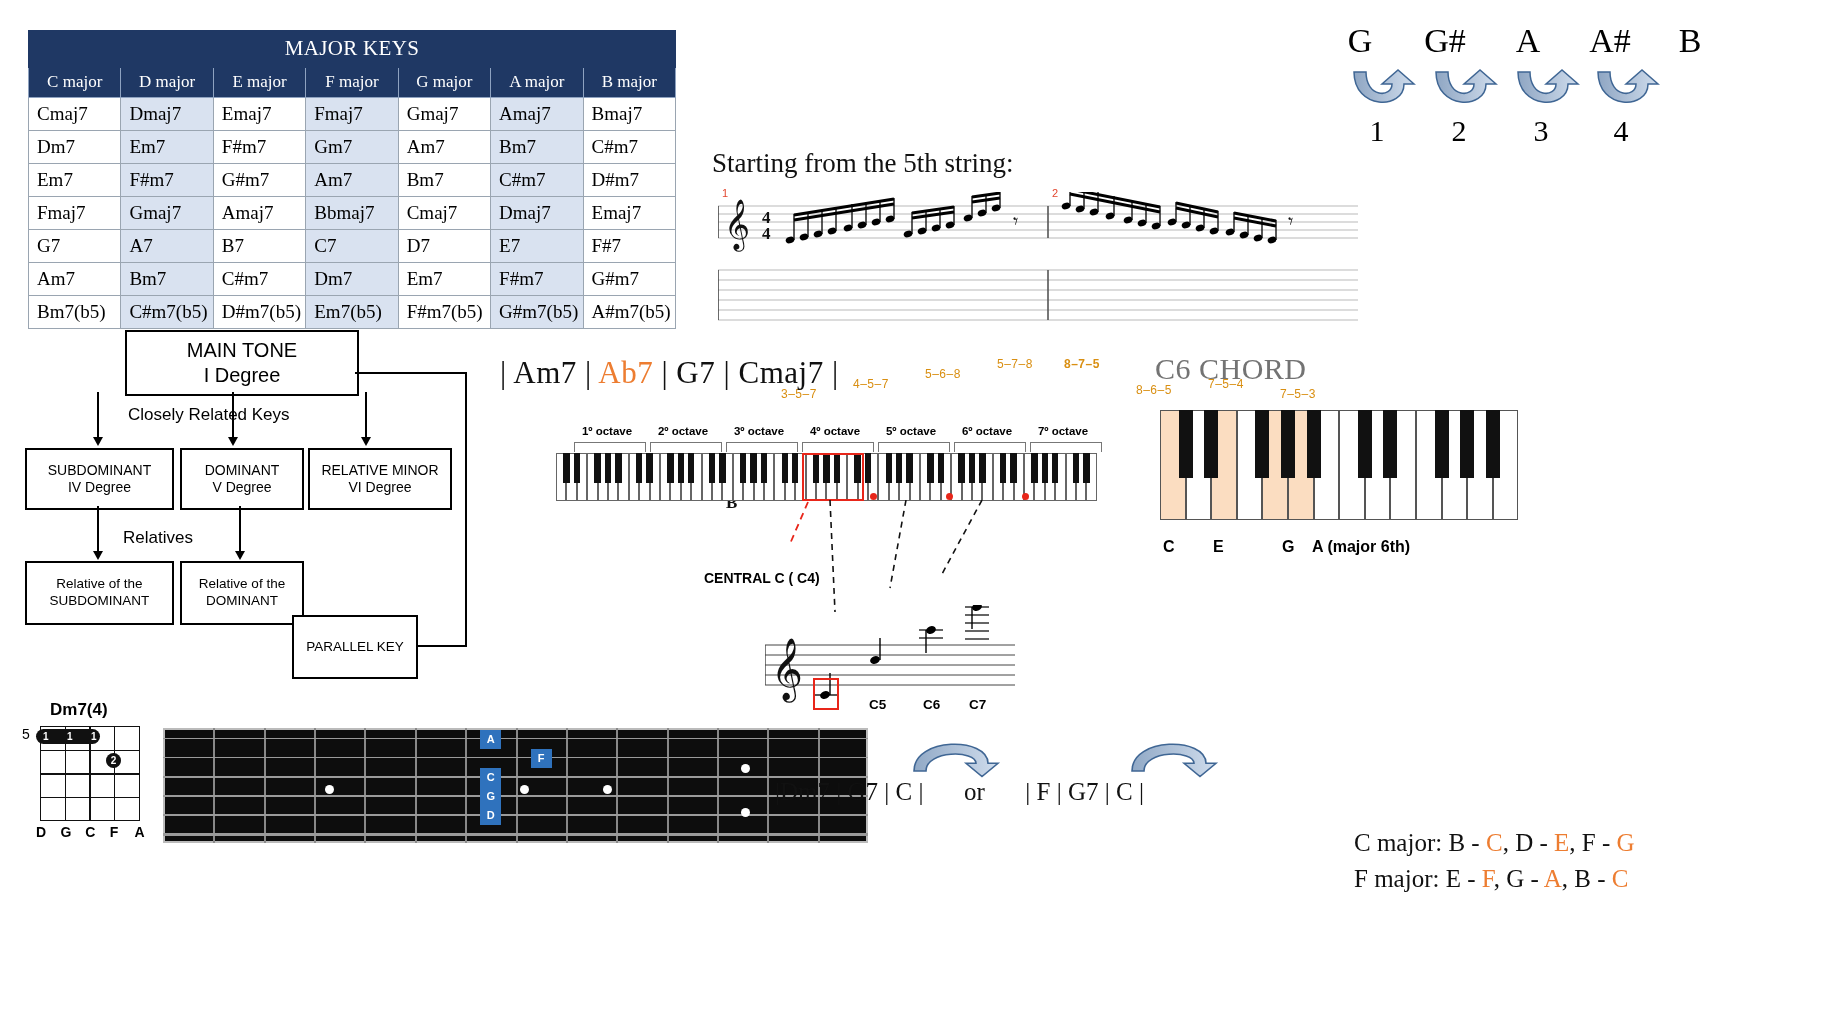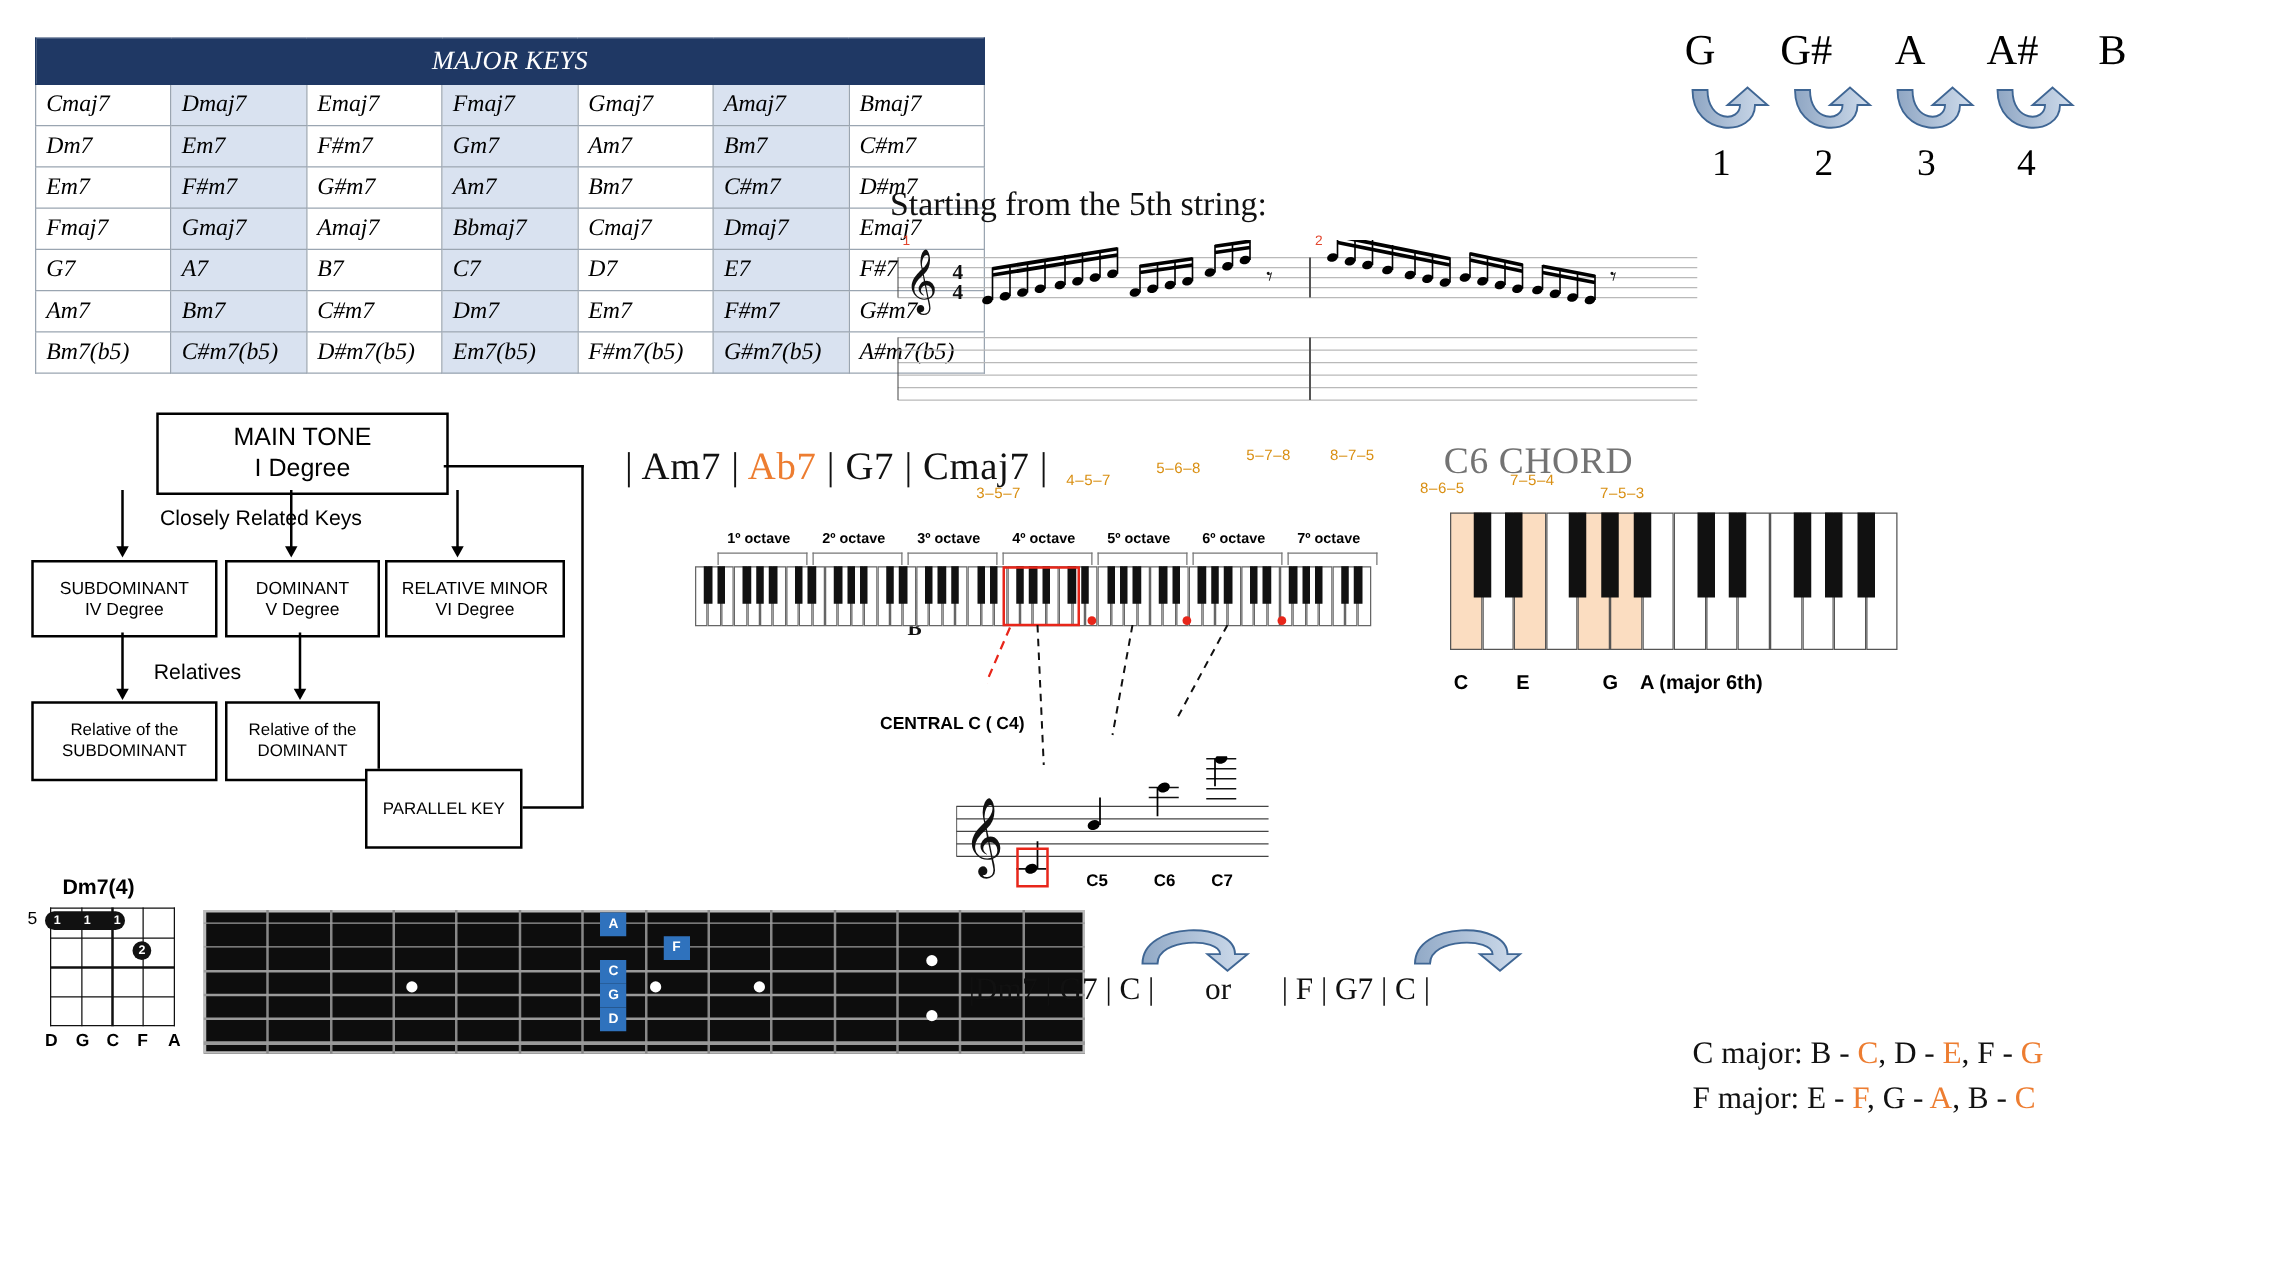--- a/index.html
+++ b/index.html
@@ -5,22 +5,22 @@
   html,body{margin:0;padding:0;}
   body{
     width:1822px;height:1017px;position:relative;overflow:hidden;
     background:#ffffff;
     font-family:"Liberation Serif", serif;
   }
   .abs{position:absolute;}
 
   
   #major-keys-table{left:28px;top:30px;width:760px;}
-  table.mk{border-collapse:collapse;width:760px;table-layout:fixed;
-           font-family:"Liberation Serif", serif;font-style:italic;}
+  table.mk{border-collapse:collapse;width:648px;table-layout:fixed;
+           font-family:"Liberation Serif", serif;}
   table.mk th.mk-title{
     background:#1f3864;color:#ffffff;font-weight:normal;
     font-size:21px;text-align:center;padding:5px 0 6px 0;
     letter-spacing:.3px;border:1px solid #1f3864;
   }
   table.mk th.mk-col{
     background:#1f3864;color:#ffffff;font-weight:normal;
     font-size:17px;text-align:center;padding:4px 0 5px 0;
     border:1px solid #8ea2c0;
   }
@@ -130,20 +130,29 @@
   .bot-arrow{position:absolute;}
 </style>
 </head>
 <body>
 
 <div class="abs" id="major-keys-table">
   <table class="mk">
     <thead>
       <tr>
           <th class="mk-title" colspan="7">MAJOR KEYS</th>
+        </tr>
+      <tr id="mk-head-row">
+          <th class="mk-col">C major</th>
+          <th class="mk-col">D major</th>
+          <th class="mk-col">E major</th>
+          <th class="mk-col">F major</th>
+          <th class="mk-col">G major</th>
+          <th class="mk-col">A major</th>
+          <th class="mk-col">B major</th>
         </tr>
     </thead>
     <tbody id="mk-body">
         <tr>
           <td>Cmaj7</td>
           <td class="sh">Dmaj7</td>
           <td>Emaj7</td>
           <td class="sh">Fmaj7</td>
           <td>Gmaj7</td>
           <td class="sh">Amaj7</td>
@@ -384,21 +393,21 @@
   <div class="tab-letter" style="left:8px;top:268px;">T</div>
   <div class="tab-letter" style="left:8px;top:285px;">A</div>
   <div class="tab-letter" style="left:8px;top:302px;">B</div>
   <div class="measure-num" style="left:4px;top:-5px;">1</div>
   <div class="measure-num" style="left:334px;top:-5px;">2</div>
   <div id="tabnums">
       <div class="tabnum" style="left: 62px; top: 195px;">3–5–7</div>
       <div class="tabnum" style="left: 134px; top: 185px;">4–5–7</div>
       <div class="tabnum" style="left: 206px; top: 175px;">5–6–8</div>
       <div class="tabnum" style="left: 278px; top: 165px;">5–7–8</div>
-      <div class="tabnum" style="left: 345px; top: 165px;">8–7–5</div>
+      <div class="tabnum" style="left: 345px; top: 165px; font-weight: bold;">8–7–5</div>
       <div class="tabnum" style="left: 417px; top: 175px; margin-top: 16px;">8–6–5</div>
       <div class="tabnum" style="left: 489px; top: 185px;">7–5–4</div>
       <div class="tabnum" style="left: 561px; top: 195px;">7–5–3</div>
     </div>
 </div>
 
 <div class="abs" id="progression-1"><span>| </span><span>Am7</span><span> | </span><span class="accent">Ab7</span><span> | </span><span>G7</span><span> | </span><span>Cmaj7</span><span> |</span></div>
 
 <div class="abs" id="flowchart">
   <div class="fc-box" style="left:105px;top:20px;width:230px;height:62px;font-size:20px;">

